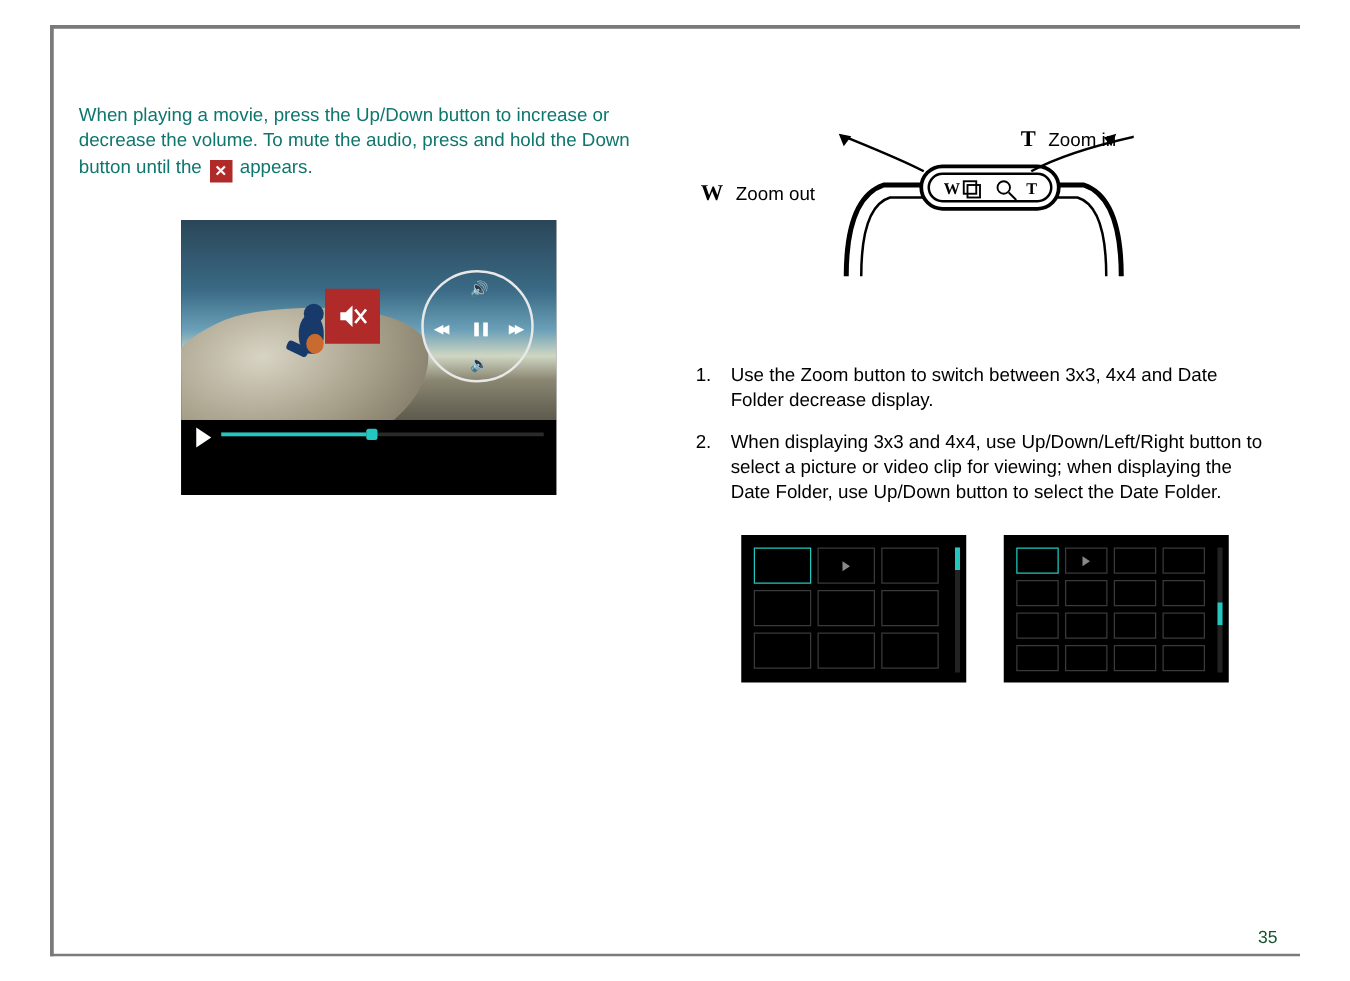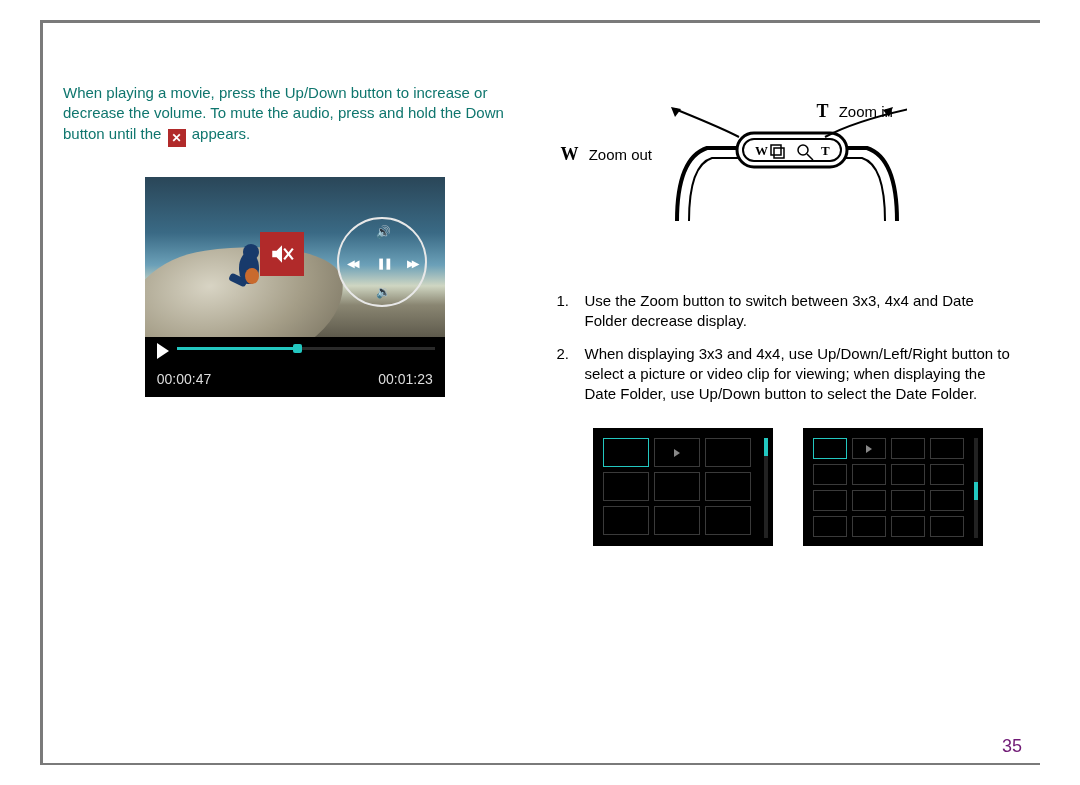--- a/index.html
+++ b/index.html
@@ -165,21 +165,21 @@
   .scroll {
     position:absolute; right:5px; top:10px; bottom:8px; width:4px;
     background:#222;
   }
   .scroll .thumb { position:absolute; left:0; right:0; height:18px; background:#23c7c0; }
   .panel.p3 .scroll .thumb { top:0; }
   .panel.p4 .scroll .thumb { top:44px; }
 
   .page-num {
     position:absolute; right:18px; bottom:6px;
-    font-size:18px; color:#701a75;margin-left:12px;
+    font-size:14px; color:#14532d;margin-left:12px;
   }
 </style>
 </head>
 <body>
 
 <div class="outer">
   <div class="cols">
 
     <div class="col">
       <p class="body-text para-flex">
@@ -211,24 +211,20 @@
               <div class="btn left"></div>
               <div class="btn right"></div>
               <div class="btn center"></div>
             </div>
           </div>
           <div class="lcd-bar">
             <div class="play-tri"></div>
             <div class="progress">
               <div class="fill"></div>
               <div class="dot"></div>
-            </div>
-            <div class="timecodes">
-              <span>00:00:47</span>
-              <span>00:01:23</span>
             </div>
           </div>
         </div>
       </div>
     </div>
 
     <div class="col">
 
 
       <div class="zoom-row">

